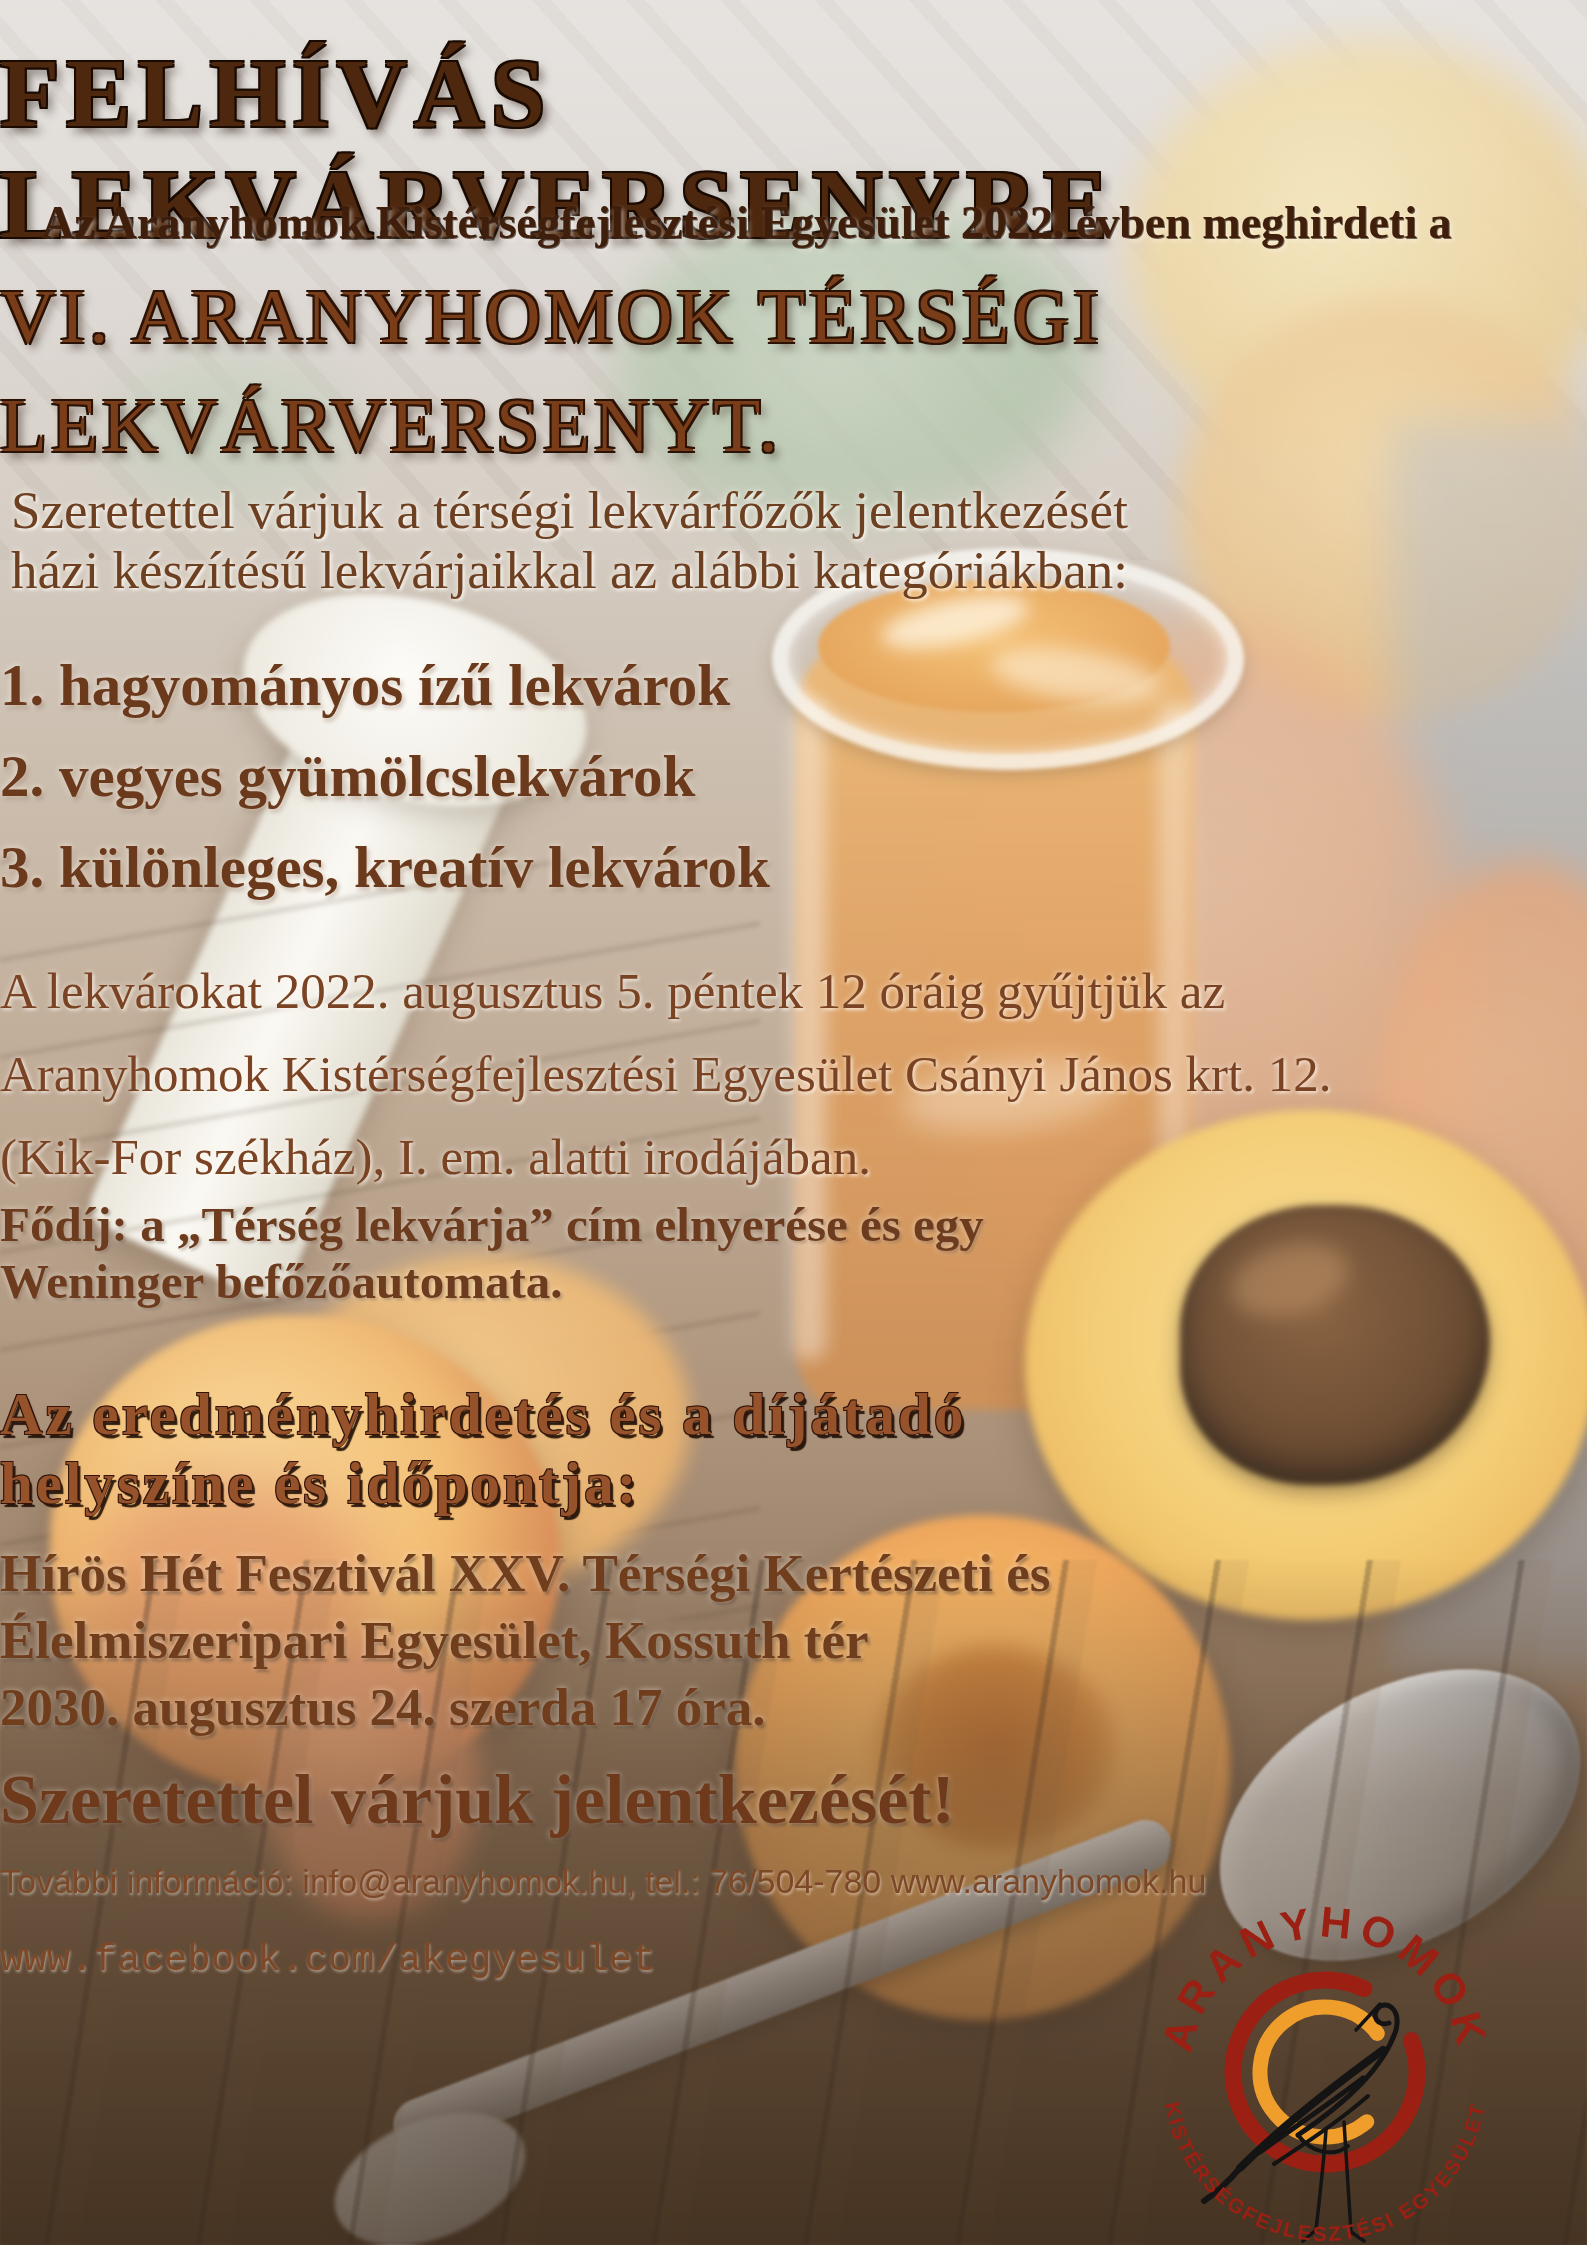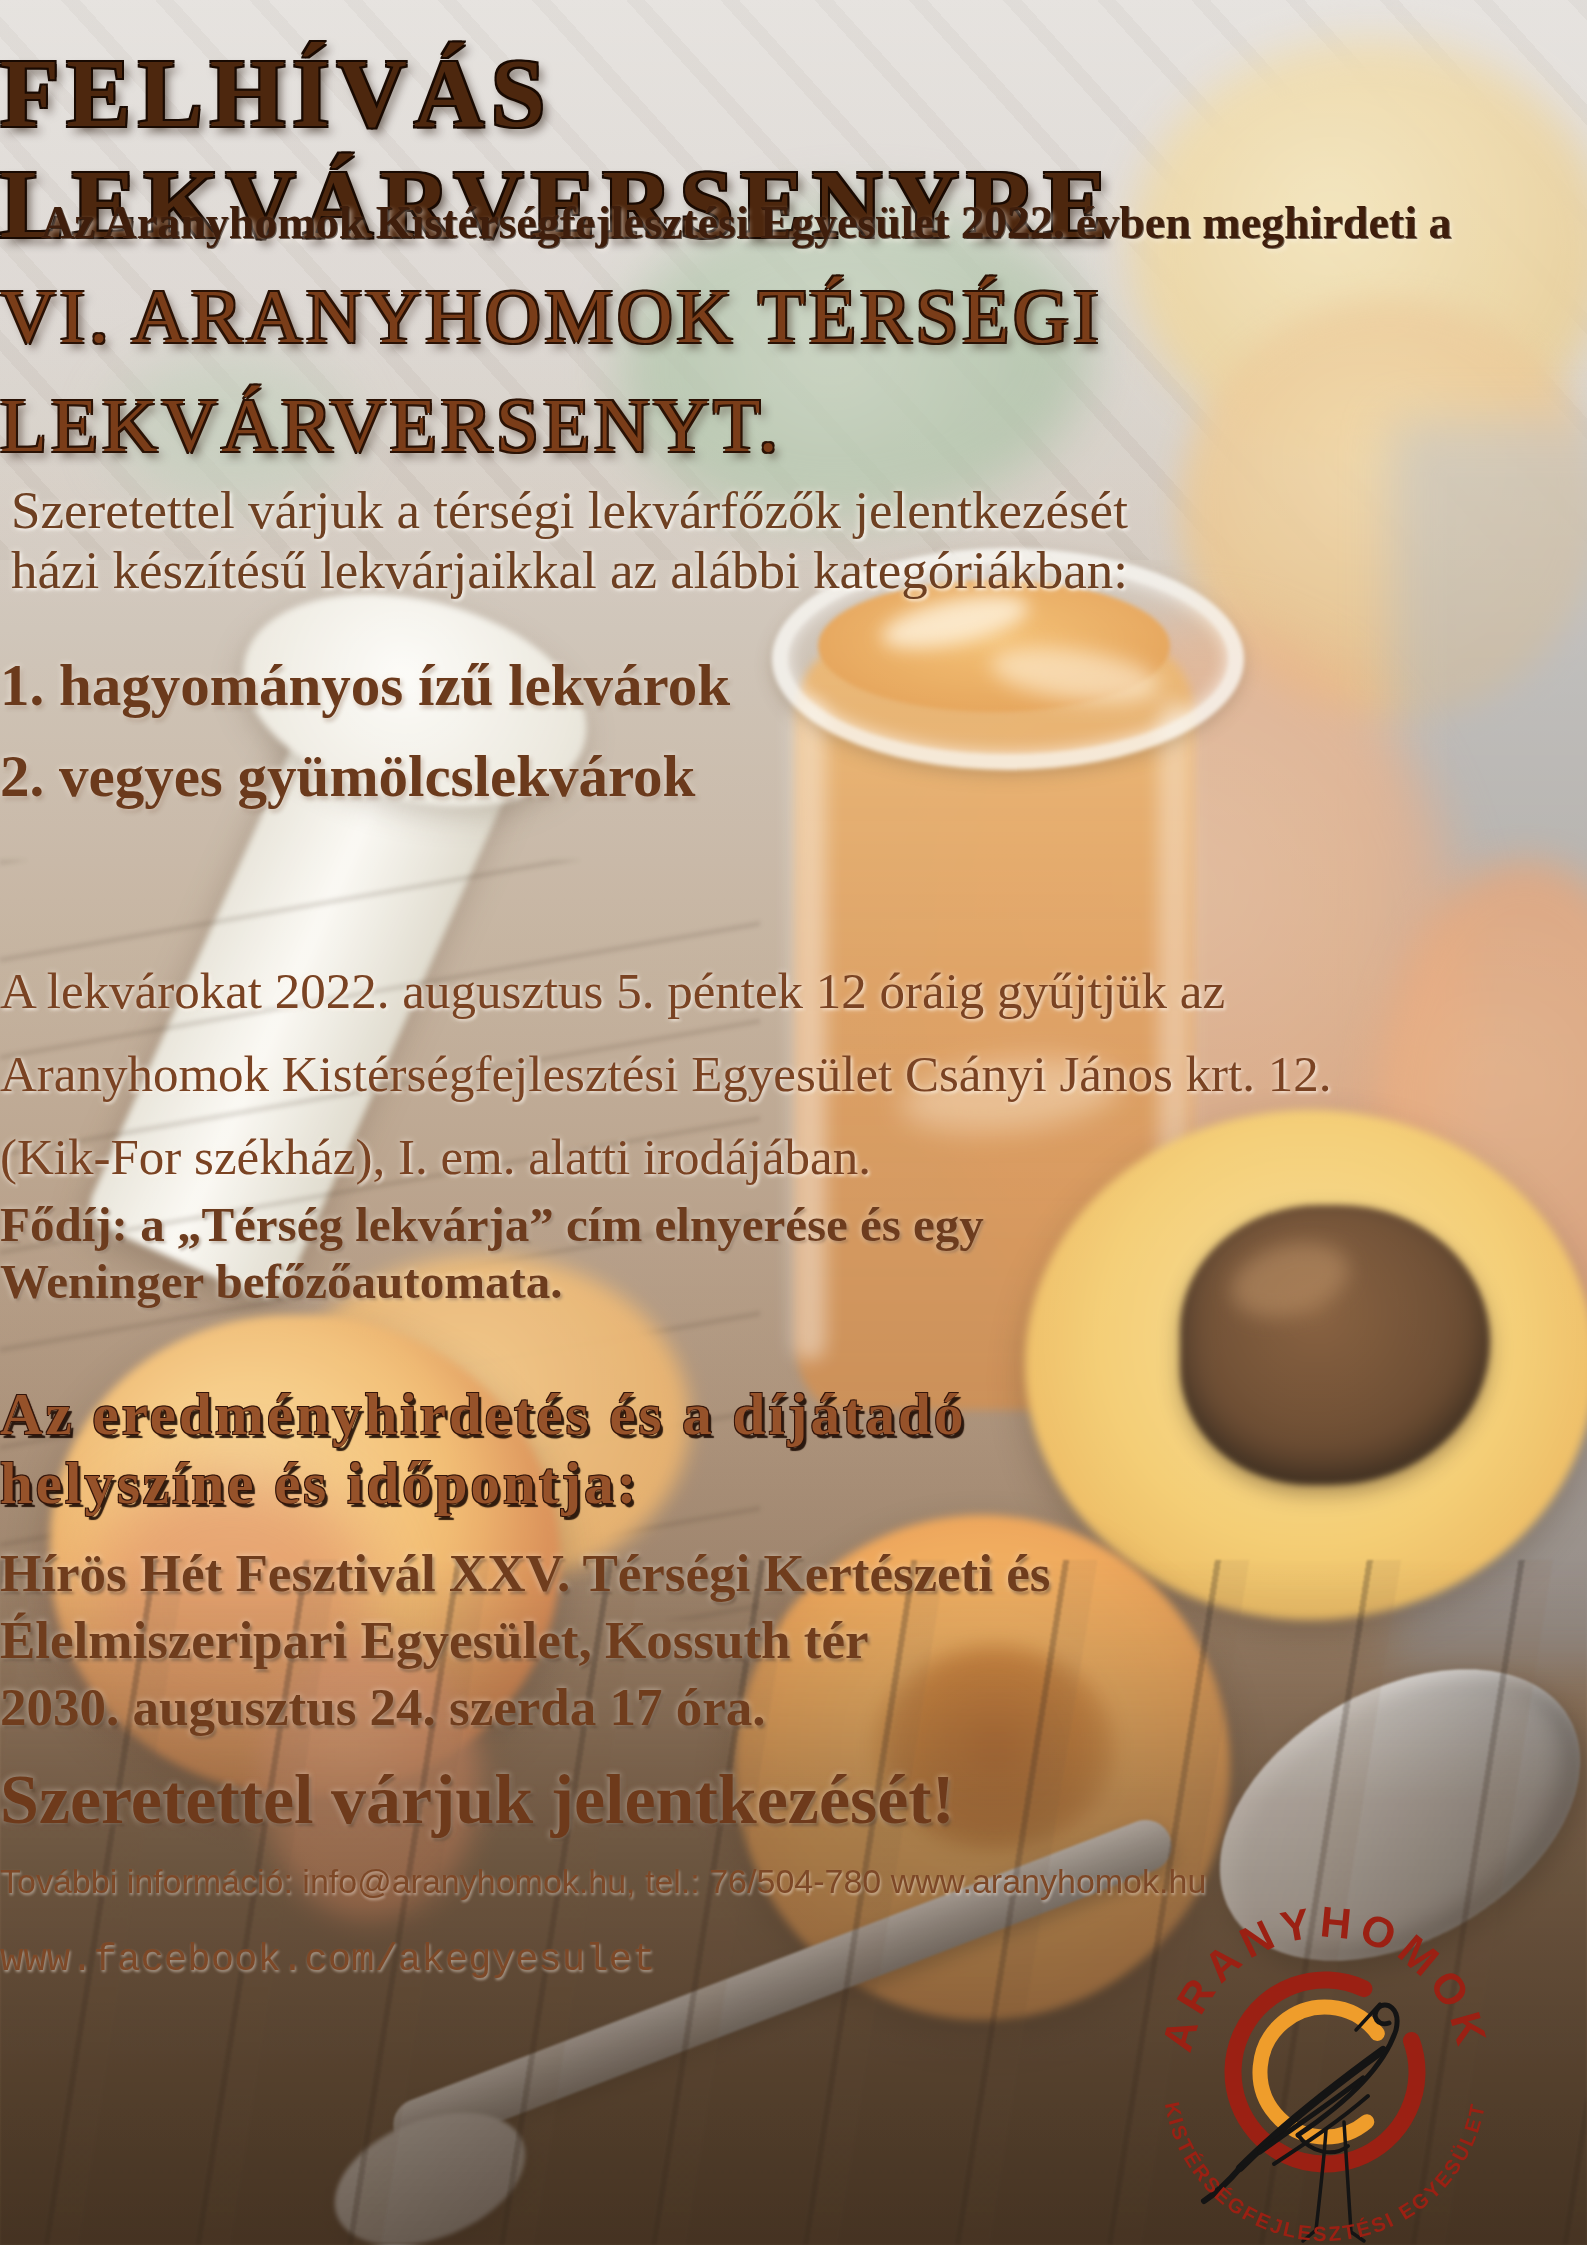--- a/index.html
+++ b/index.html
@@ -140,20 +140,21 @@
   </h2>
 
   <p class="txt invitation">
     <span>Szeretettel várjuk a térségi lekvárfőzők jelentkezését</span><br>
     <span>házi készítésű lekvárjaikkal az alábbi kategóriákban:</span>
   </p>
 
   <div class="txt category-list">
     <div>1. hagyományos ízű lekvárok</div>
     <div>2. vegyes gyümölcslekvárok</div>
+    <div>3. különleges, kreatív lekvárok</div>
   </div>
 
   <p class="txt collection">
     <span>A lekvárokat  2022. augusztus 5. péntek 12 óráig gyűjtjük az</span><br>
     <span>Aranyhomok Kistérségfejlesztési Egyesület Csányi János krt. 12.</span><br>
     <span>(Kik-For székház), I. em. alatti irodájában.</span>
   </p>
 
   <p class="txt prize">
     <span>Fődíj: a „Térség lekvárja” cím elnyerése és egy</span><br>

